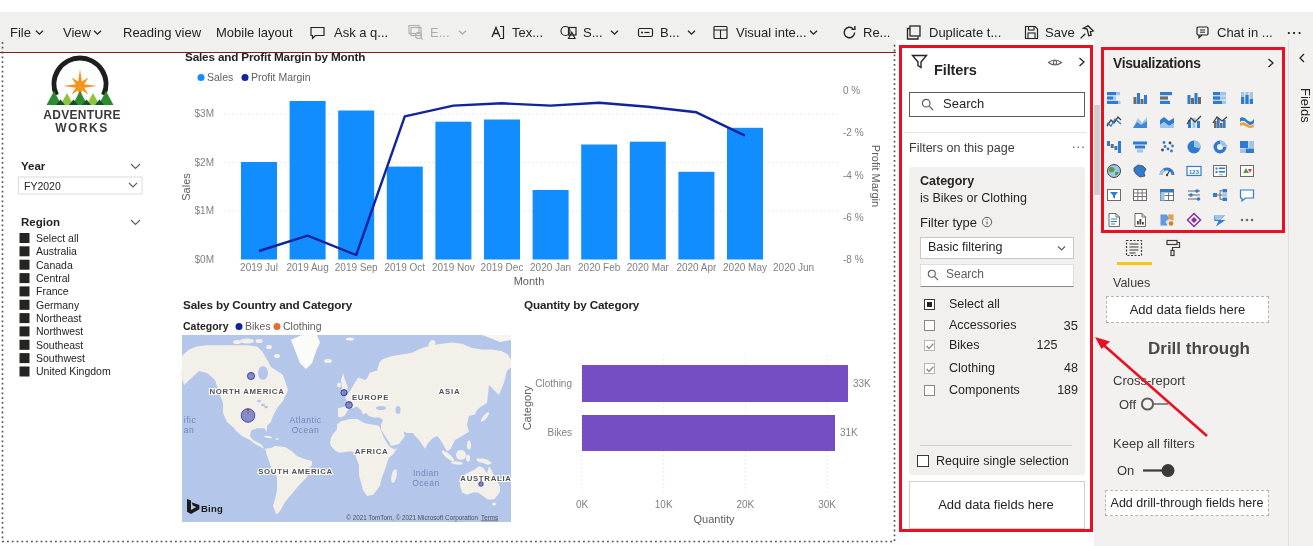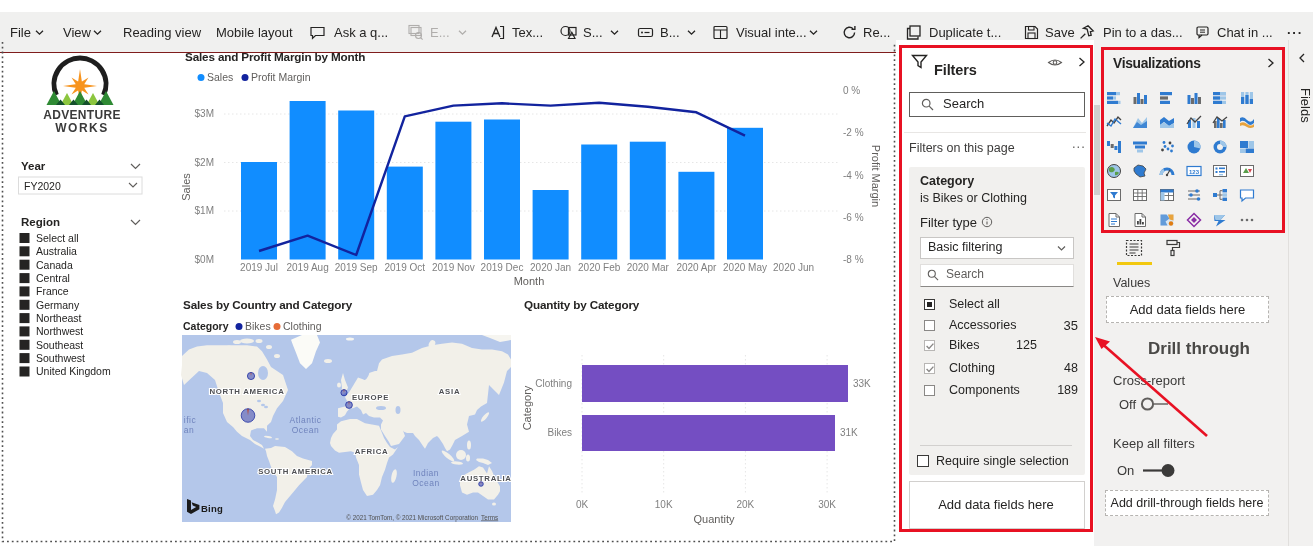--- a/index.html
+++ b/index.html
@@ -119,21 +119,20 @@
         <rect x="5.5" y="2.5" width="5.5" height="3.5" fill="none" stroke="#252423" stroke-width="1.1"></rect>
       </svg>
     </div>
   <div class="ti" style="left:1045px">Save</div>
   <div class="ti" style="left:1078px">
       <svg width="17" height="17" viewBox="0 0 17 17">
         <path d="M10 1.8 L15.2 7 L12.4 7.7 L13.2 11.2 L10.8 11.8 L9.1 5 L5.5 4.2 z" fill="none" stroke="#252423" stroke-width="1.3"></path>
         <path d="M7.3 9.7 L2.6 14.4" stroke="#252423" stroke-width="1.3"></path>
       </svg>
     </div>
-  <div class="ti" style="left:1103px">Pin to a das...</div>
   <div class="ti" style="left:1192px">
       <svg width="18" height="17" viewBox="0 0 18 17">
         <rect x="5" y="3" width="11" height="8" rx="1.2" fill="none" stroke="#252423" stroke-width="1.2"></rect>
         <path d="M7 11 v2.6 l3 -2.6" fill="none" stroke="#252423" stroke-width="1.2"></path>
         <path d="M8 6 h5 M8 8.2 h5" stroke="#252423" stroke-width="1"></path>
       </svg>
     </div>
   <div class="ti" style="left:1217px">Chat in ...</div>
   <div class="ti" style="left:1287px;font-weight:bold;letter-spacing:1px;">···</div>
 </div>
@@ -375,21 +374,21 @@
 <div class="abs" style="left:31px;top:262px;width:5px;height:5px;background:#252423;"></div>
 <div class="abs" style="left:53px;top:257px;font-size:12.5px;">Select all</div>
 <div class="abs" style="left:28px;top:279.5px;width:11px;height:11px;border:1.3px solid #8a8886;background:#fff;box-sizing:border-box;"></div>
 <div class="abs" style="left:53px;top:277.5px;font-size:12.5px;text-align:right;">Accessories</div>
 <div class="abs" style="left:120px;top:277.5px;width:62px;font-size:13px;text-align:right;">35</div>
 <div class="abs" style="left:28px;top:300px;width:11px;height:11px;border:1.3px solid #b8b6b4;background:#fff;box-sizing:border-box;"></div>
 <svg class="abs" style="left:29px;top:301px" width="10" height="10" viewBox="0 0 10 10">
       <path d="M1.6 5 L4 7.4 L8.4 2.6" fill="none" stroke="#8a8886" stroke-width="1.4"></path>
     </svg>
 <div class="abs" style="left:53px;top:298px;font-size:12.5px;">Bikes</div>
-<div class="abs" style="left:120px;top:298px;width:62px;font-size:12.5px;text-align:left;">125</div>
+<div class="abs" style="left:120px;top:298px;width:62px;font-size:12.5px;text-align:center;">125</div>
 <div class="abs" style="left:28px;top:323px;width:11px;height:11px;border:1.3px solid #b8b6b4;background:#fff;box-sizing:border-box;"></div>
 <svg class="abs" style="left:29px;top:324px" width="10" height="10" viewBox="0 0 10 10">
       <path d="M1.6 5 L4 7.4 L8.4 2.6" fill="none" stroke="#8a8886" stroke-width="1.4"></path>
     </svg>
 <div class="abs" style="left:53px;top:321px;font-size:12.5px;">Clothing</div>
 <div class="abs" style="left:120px;top:321px;width:62px;font-size:12.5px;text-align:right;">48</div>
 <div class="abs" style="left:28px;top:345px;width:11px;height:11px;border:1.3px solid #8a8886;background:#fff;box-sizing:border-box;"></div>
 <div class="abs" style="left:53px;top:343px;font-size:12.5px;">Components</div>
 <div class="abs" style="left:120px;top:343px;width:62px;font-size:12.5px;text-align:right;">189</div>
 <div class="abs" style="left:24px;top:405px;width:152px;height:1px;background:#d2d0ce;"></div>

